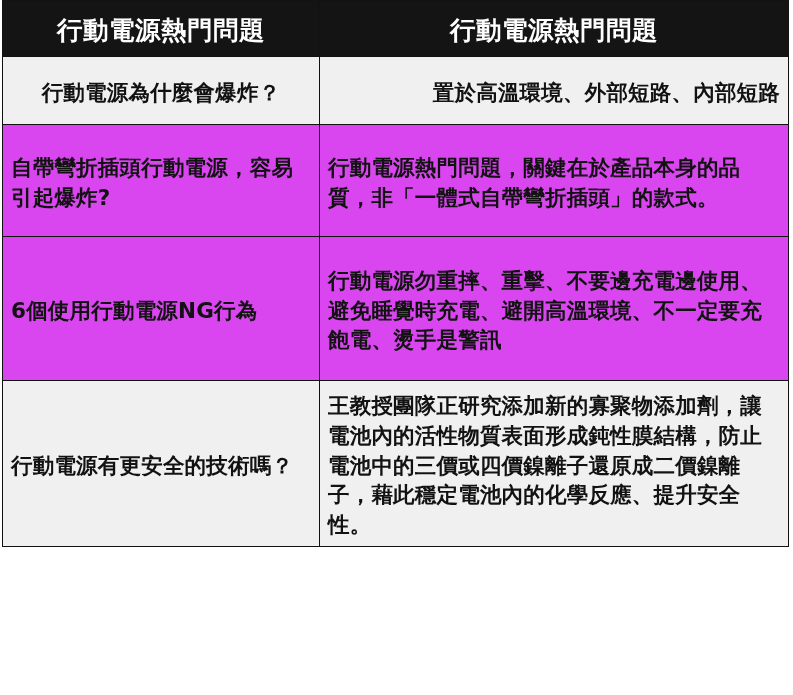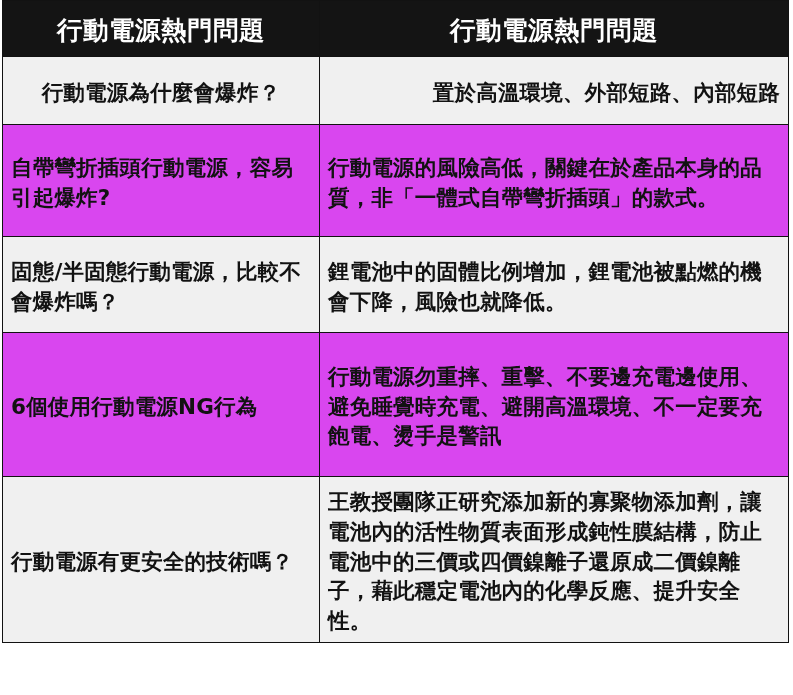--- a/index.html
+++ b/index.html
@@ -85,25 +85,21 @@
       <th>行動電源熱門問題</th>
     </tr>
   </thead>
   <tbody>
     <tr class="r1 shade-light">
       <td class="q">行動電源為什麼會爆炸？</td>
       <td class="a">置於高溫環境、外部短路、內部短路</td>
     </tr>
     <tr class="r2 shade-blue">
       <td class="q">自帶彎折插頭行動電源，容易引起爆炸?</td>
-      <td class="a">行動電源的風險高低，關鍵在於產品本身的品質，非「一體式自帶彎折插頭」的款式。</td>
-    </tr>
-    <tr class="r3 shade-light">
-      <td class="q">固態/半固態行動電源，比較不會爆炸嗎？</td>
-      <td class="a">鋰電池中的固體比例增加，鋰電池被點燃的機會下降，風險也就降低。</td>
+      <td class="a">行動電源熱門問題，關鍵在於產品本身的品質，非「一體式自帶彎折插頭」的款式。</td>
     </tr>
     <tr class="r4 shade-blue">
       <td class="q">6個使用行動電源NG行為</td>
       <td class="a">行動電源勿重摔、重擊、不要邊充電邊使用、避免睡覺時充電、避開高溫環境、不一定要充飽電、燙手是警訊</td>
     </tr>
     <tr class="r5 shade-light">
       <td class="q">行動電源有更安全的技術嗎？</td>
       <td class="a">王教授團隊正研究添加新的寡聚物添加劑，讓電池內的活性物質表面形成鈍性膜結構，防止電池中的三價或四價鎳離子還原成二價鎳離子，藉此穩定電池內的化學反應、提升安全性。</td>
     </tr>
   </tbody>

